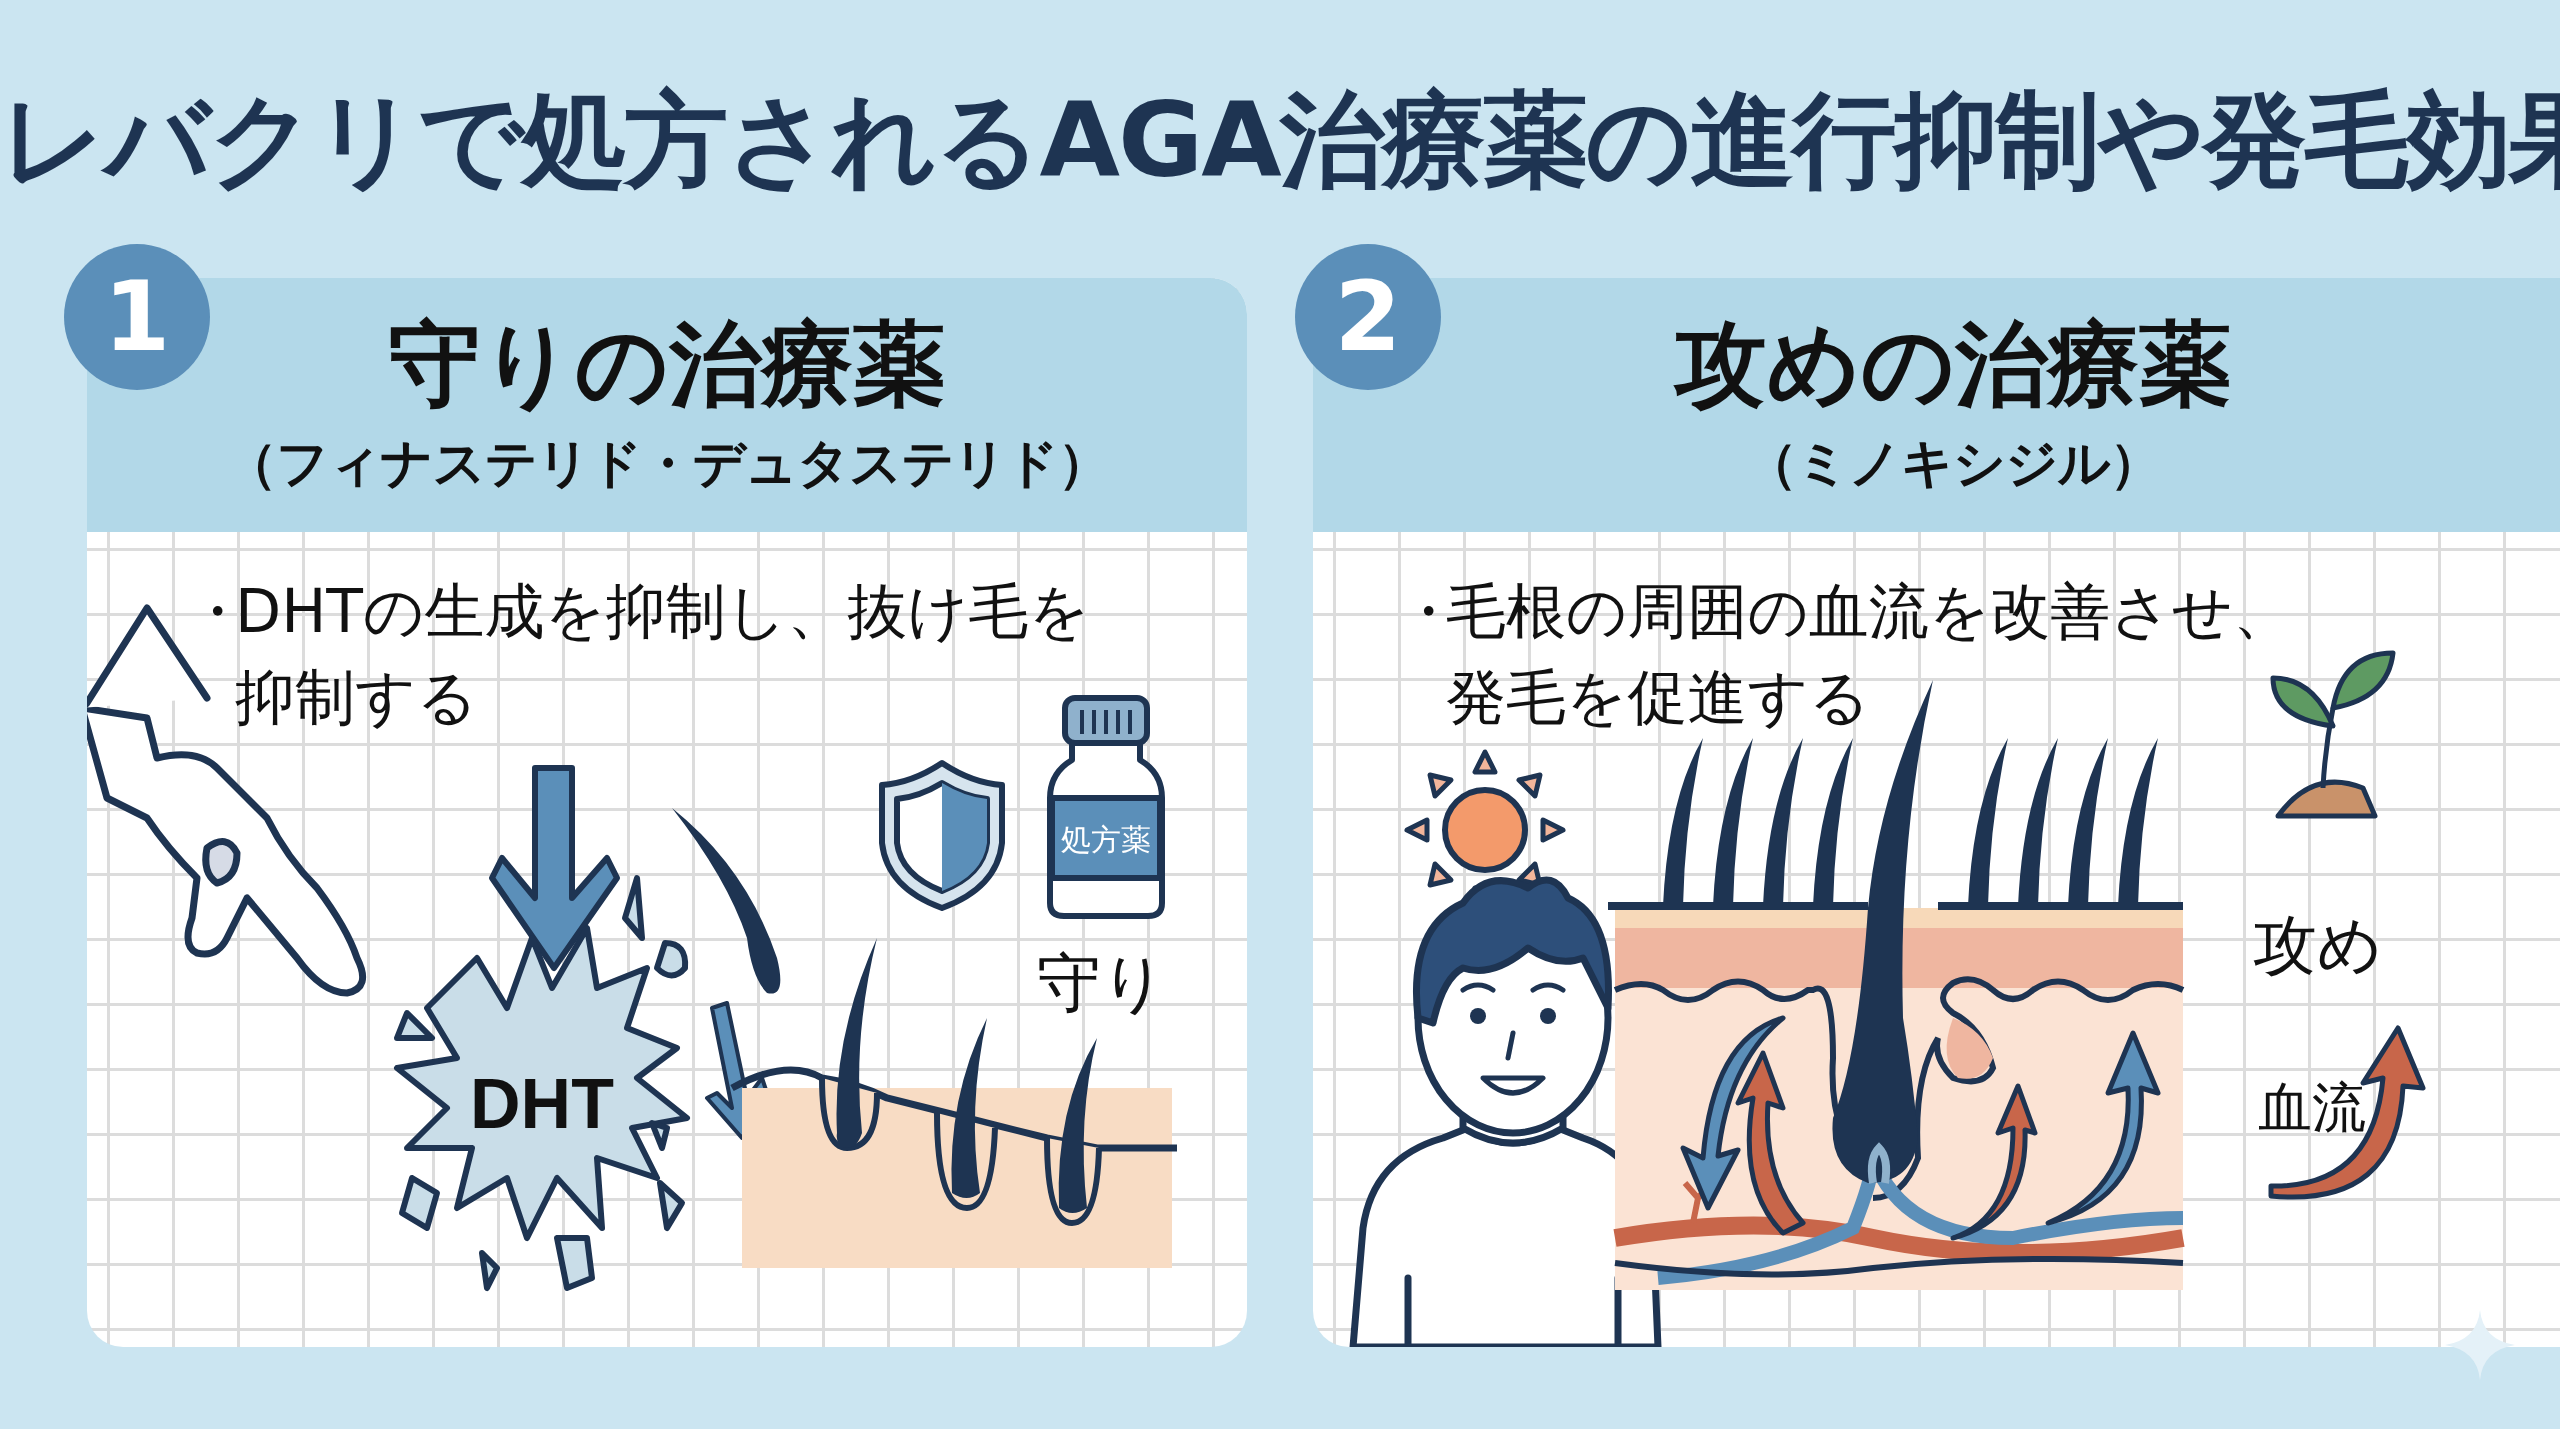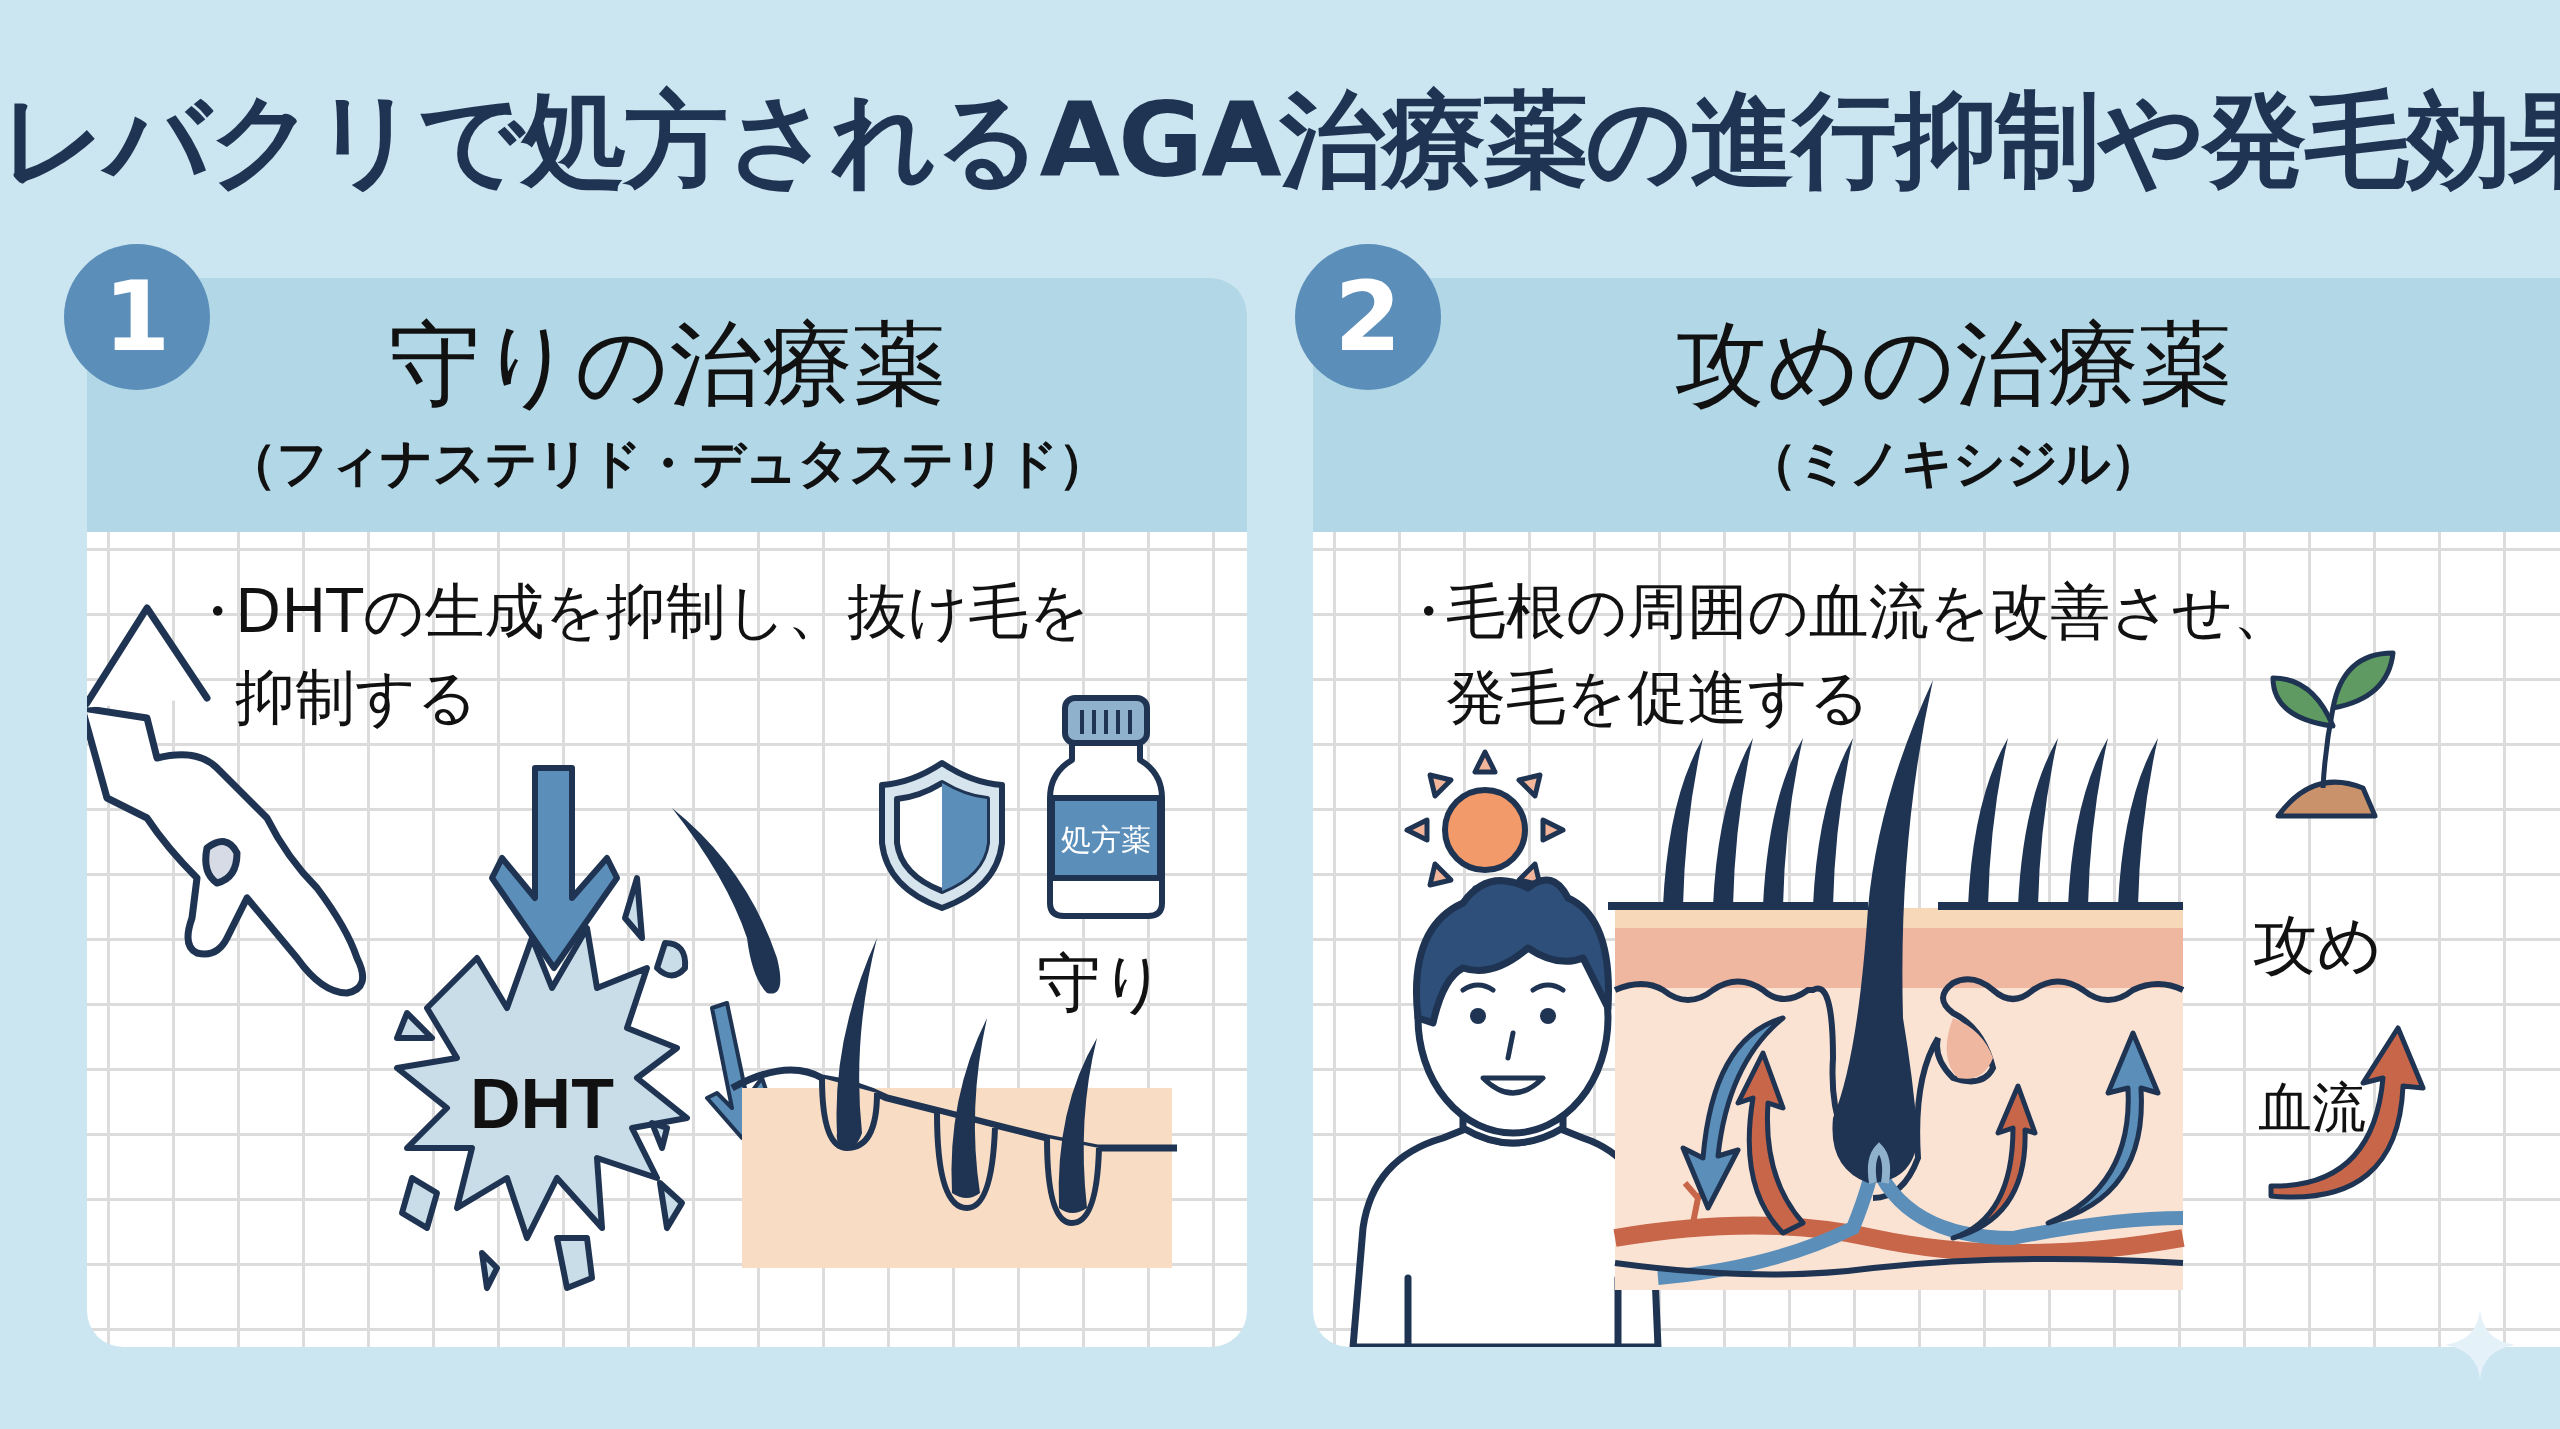--- a/index.html
+++ b/index.html
@@ -24,21 +24,21 @@
     background-position:20px 10px;
   }
   .card.left { left:87px; }
   .card.right { left:1313px; width:1280px; }
   .card-header {
     position:absolute; left:0; top:0; width:100%; height:254px;
     background:#b2d8e8; text-align:center;
   }
   .card-title {
     position:absolute; left:0; top:32px; width:100%;
-    font-size:92px; font-weight:normal; color:#111; line-height:110px;
+    font-size:92px; font-weight:bold; color:#111; line-height:110px;
   }
   .card-subtitle {
     position:absolute; left:0; top:140px; width:100%;
     font-size:52px; font-weight:bold; color:#111; line-height:90px; letter-spacing:-1px;
   }
   .num-badge {
     position:absolute; width:146px; height:146px; border-radius:50%;
     background:#5b8fb9; color:#fff; font-weight:bold; font-size:96px;
     text-align:center; line-height:146px; z-index:5;
   }

